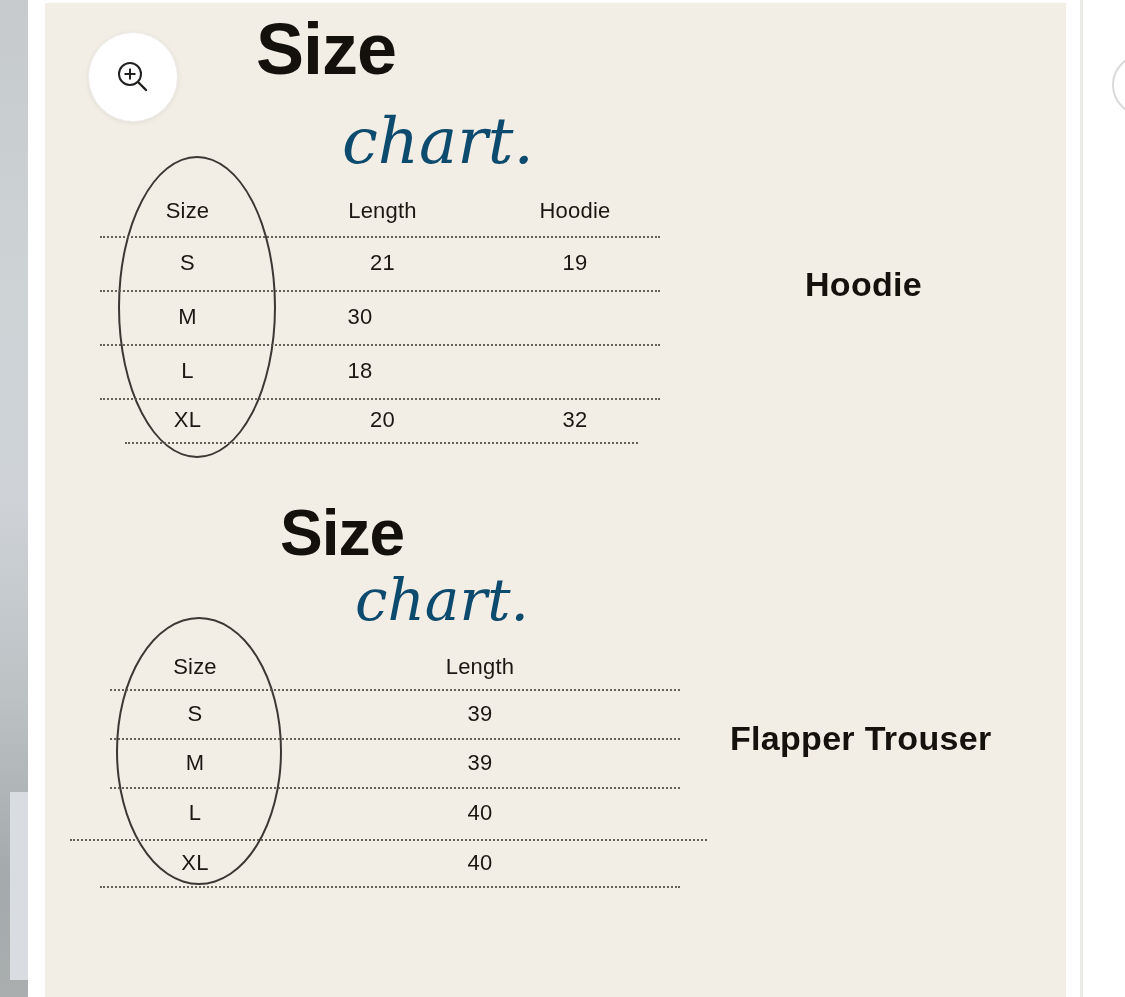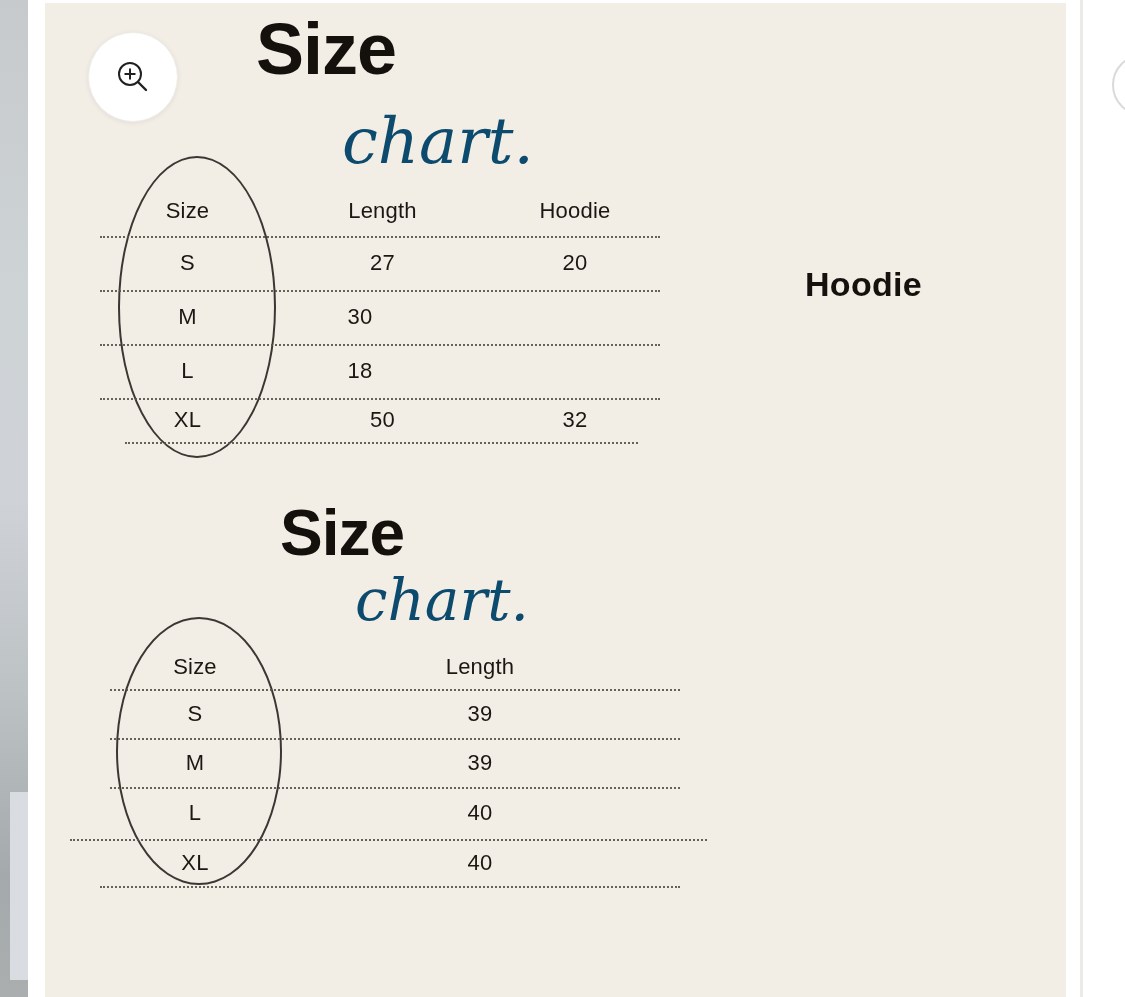--- a/index.html
+++ b/index.html
@@ -122,34 +122,34 @@
     <div class="ellipse e1"></div>
 
     <div class="table t1">
       <div class="trow" style="height:51px">
         <div class="cell w1">Size</div>
         <div class="cell w2">Length</div>
         <div class="cell w3">Hoodie</div>
       </div>
       <div class="trow" style="height:54px">
         <div class="cell w1">S</div>
-        <div class="cell w2">27</div>
-        <div class="cell w3">20</div>
+        <div class="cell w2">21</div>
+        <div class="cell w3">19</div>
       </div>
       <div class="trow" style="height:54px">
         <div class="cell w1">M</div>
         <div class="cell w3">30</div>
       </div>
       <div class="trow" style="height:54px">
         <div class="cell w1">L</div>
         <div class="cell w3">18</div>
       </div>
       <div class="trow" style="height:44px">
         <div class="cell w1">XL</div>
-        <div class="cell w2">50</div>
+        <div class="cell w2">20</div>
         <div class="cell w3">32</div>
       </div>
       <div class="dline" style="top:51px;left:0;width:560px"></div>
       <div class="dline" style="top:105px;left:0;width:560px"></div>
       <div class="dline" style="top:159px;left:0;width:560px"></div>
       <div class="dline" style="top:213px;left:0;width:560px"></div>
       <div class="dline" style="top:257px;left:25px;width:513px"></div>
     </div>
 
     <div class="product-label p1">Hoodie</div>
@@ -180,20 +180,21 @@
         <div class="cell w1">XL</div>
         <div class="cell w2">40</div>
       </div>
       <div class="dline" style="top:45px;left:0;width:570px"></div>
       <div class="dline" style="top:94px;left:0;width:570px"></div>
       <div class="dline" style="top:143px;left:0;width:570px"></div>
       <div class="dline" style="top:195px;left:-40px;width:637px"></div>
       <div class="dline" style="top:242px;left:-10px;width:580px"></div>
     </div>
 
+    <div class="product-label p2">Flapper Trouser</div>
 
   </div>
 
   <div class="v-divider"></div>
 
   <button class="next-btn"></button>
 
 </div>
 
 </body></html>

